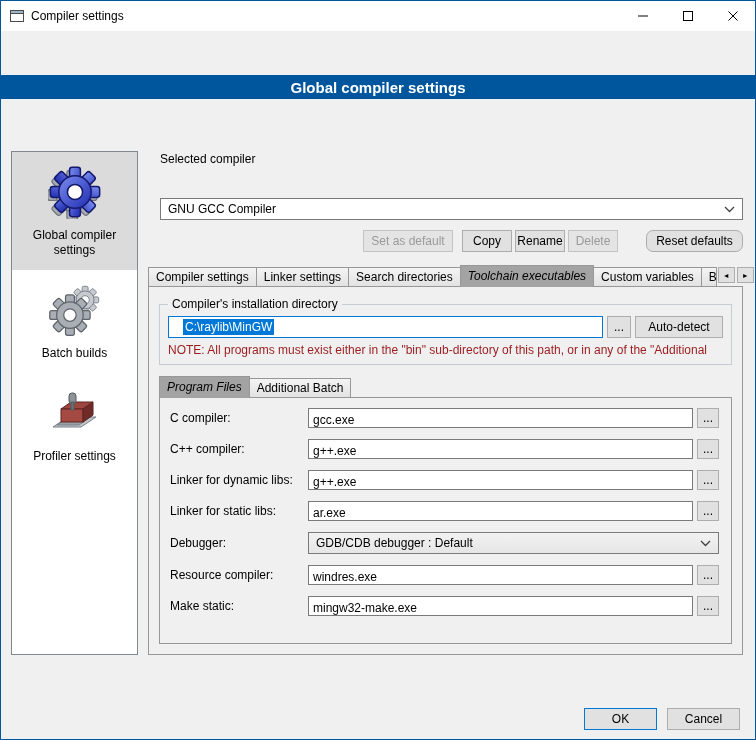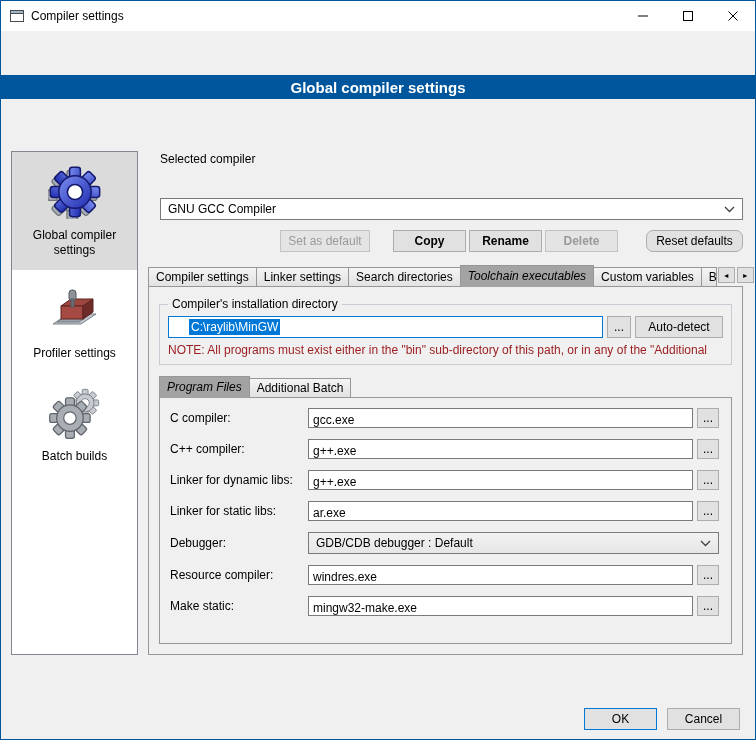--- a/index.html
+++ b/index.html
@@ -37,42 +37,42 @@
   .top-section { margin-left:12px; }
   .sc-label { margin:1px 0 5px; }
 
   .combo { height:22px; background:#fff; border:1px solid #7A7A7A; display:flex; align-items:center; padding:0 7px;margin-top:32px; }
   .combo .chev { margin-left:auto; display:flex; align-items:center; }
 
   .btnrow { display:flex; margin:10px 0 13px; justify-content:flex-end; align-items:center; }
   .btn { height:22px; background:#E1E1E1; border:1px solid #ADADAD; font-size:12px;
     font-family:"Liberation Sans","DejaVu Sans",sans-serif; display:flex; align-items:center; justify-content:center; cursor:default; }
   .btn.disabled { color:#9A9A9A; background:#E4E4E4; border-color:#C3C3C3; }
-  .b-setdef { width:90px; margin-right:23px; }
-  .b-copy, .b-rename, .b-delete { width:73px; margin-right:3px;font-weight:bold; }
+  .b-setdef { width:90px; margin-right:9px; }
+  .b-copy, .b-rename, .b-delete { width:50px; margin-right:3px; }
   .b-delete { margin-right:28px; }
   .b-reset { width:97px;border-radius:7px; }
 
   
   .tabstrip { display:flex; align-items:flex-end; position:relative; z-index:2; }
   .tab { height:19px; padding:0 7px; display:flex; align-items:center; white-space:nowrap;
     background:linear-gradient(#F4F4F4,#E2E2E2); border:1px solid #979797; border-bottom:none; margin-right:-1px; }
   .tab.active { height:22px; background:#a3a3a3; margin-bottom:-1px; padding-bottom:1px;font-style:italic; }
   .tab.clipped { width:34px; overflow:hidden; }
   .tab-arrows { margin-left:auto; display:flex; gap:2px; padding:0 0 3px 2px; }
   .arrbtn { width:17px; height:16px; background:#E1E1E1; border:1px solid #ADADAD; display:flex; align-items:center; justify-content:center; font-size:7px; line-height:1; }
 
   .tabpanel { flex:1 1 auto; border:1px solid #979797; background:#F0F0F0; padding:10px; min-height:0;
     display:flex; flex-direction:column; position:relative; z-index:1; }
 
   
   fieldset.groupbox { border:1px solid #C6CCD2; padding:5px 8px 7px; margin:0 0 11px; min-width:0; }
   fieldset.groupbox legend { padding:0 4px; font-size:12px; }
   .dir-row { display:flex; align-items:center; gap:4px; }
-  .path-input { flex:1; height:22px; background:#fff; border:1px solid #0078D7; display:flex; align-items:center; padding:0 20px; overflow:hidden; }
+  .path-input { flex:1; height:22px; background:#fff; border:1px solid #0078D7; display:flex; align-items:center; padding:0 14px; overflow:hidden; }
   .sel-text { background:#0078D7; color:#fff; padding:1px 2px; white-space:nowrap; }
   .dots-lg { width:24px; }
   .b-autodetect { width:88px; }
   .note { color:#9B1B1E; margin-top:5px; white-space:nowrap; overflow:hidden; }
 
   
   .inner-tabstrip { display:flex; align-items:flex-end; position:relative; z-index:2; }
   .inner-panel { flex:1 1 auto; border:1px solid #979797; background:#F0F0F0; padding:10px 12px 10px 10px; min-height:0; }
 
   .frow { display:flex; align-items:center; margin-bottom:11px; }
@@ -150,35 +150,20 @@
               <circle r="9.6"></circle>
               <circle r="4.5" fill="#ffffff"></circle>
             </g>
           </svg>
         </span>
         <span class="side-label">Global compiler settings</span>
       </div>
 
       <div class="side-item">
         <span style="display:flex">
-          <svg width="54" height="54" viewBox="0 0 54 54">
-            <polygon points="5,41 33,41 48,31 20,31" fill="#C2C7CE" stroke="#7B8088"></polygon>
-            <polygon points="9,39 31,39 44,30 22,30" fill="#9AA0A8" stroke="#7B8088"></polygon>
-            <polygon points="13,23 35,23 45,16 23,16" fill="#9C463E" stroke="#5D2522"></polygon>
-            <rect x="13" y="23" width="22" height="13" fill="#A44A42" stroke="#5D2522"></rect>
-            <polygon points="35,23 45,16 45,29 35,36" fill="#6E2B27" stroke="#5D2522"></polygon>
-            <rect x="21" y="7" width="7" height="11" rx="3" fill="#8E9399" stroke="#55595E"></rect>
-            <rect x="23" y="16" width="3" height="8" fill="#6B7076" stroke="#55595E"></rect>
-          </svg>
-        </span>
-        <span class="side-label">Profiler settings</span>
-      </div>
-
-      <div class="side-item">
-        <span style="display:flex">
           <svg width="54" height="54" viewBox="-16 -16 32 32">
             <g transform="translate(6,-6) scale(0.55)" fill="#C7CBD1" stroke="#787D84" stroke-width="1">
               <rect x="-3.2" y="-14.6" width="6.4" height="29.2" rx="1.5"></rect>
               <rect x="-3.2" y="-14.6" width="6.4" height="29.2" rx="1.5" transform="rotate(45)"></rect>
               <rect x="-3.2" y="-14.6" width="6.4" height="29.2" rx="1.5" transform="rotate(90)"></rect>
               <rect x="-3.2" y="-14.6" width="6.4" height="29.2" rx="1.5" transform="rotate(135)"></rect>
               <circle r="9.6"></circle>
                 <circle r="4.5" fill="#ffffff"></circle>
             </g>
             <g transform="translate(-3,3) scale(0.82)" fill="#A9AEB5" stroke="#5F646B" stroke-width="0.9">
@@ -186,20 +171,35 @@
               <rect x="-3.2" y="-14.6" width="6.4" height="29.2" rx="1.5" transform="rotate(45)"></rect>
               <rect x="-3.2" y="-14.6" width="6.4" height="29.2" rx="1.5" transform="rotate(90)"></rect>
               <rect x="-3.2" y="-14.6" width="6.4" height="29.2" rx="1.5" transform="rotate(135)"></rect>
               <circle r="9.6"></circle>
                 <circle r="4.5" fill="#ffffff"></circle>
             </g>
           </svg>
         </span>
         <span class="side-label">Batch builds</span>
       </div>
+
+      <div class="side-item">
+        <span style="display:flex">
+          <svg width="54" height="54" viewBox="0 0 54 54">
+            <polygon points="5,41 33,41 48,31 20,31" fill="#C2C7CE" stroke="#7B8088"></polygon>
+            <polygon points="9,39 31,39 44,30 22,30" fill="#9AA0A8" stroke="#7B8088"></polygon>
+            <polygon points="13,23 35,23 45,16 23,16" fill="#9C463E" stroke="#5D2522"></polygon>
+            <rect x="13" y="23" width="22" height="13" fill="#A44A42" stroke="#5D2522"></rect>
+            <polygon points="35,23 45,16 45,29 35,36" fill="#6E2B27" stroke="#5D2522"></polygon>
+            <rect x="21" y="7" width="7" height="11" rx="3" fill="#8E9399" stroke="#55595E"></rect>
+            <rect x="23" y="16" width="3" height="8" fill="#6B7076" stroke="#55595E"></rect>
+          </svg>
+        </span>
+        <span class="side-label">Profiler settings</span>
+      </div>
     </div>
 
     <div class="main">
 
       <div class="top-section">
         <div class="sc-label">Selected compiler</div>
         <div class="combo">
           <span>GNU GCC Compiler</span>
           <span class="chev">
             <svg width="11" height="7" viewBox="0 0 11 7">

